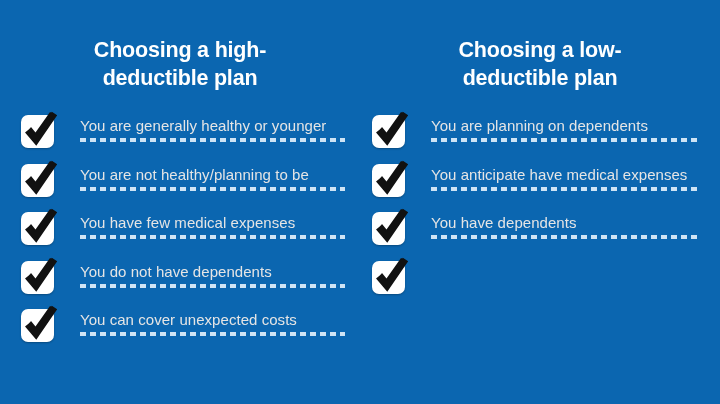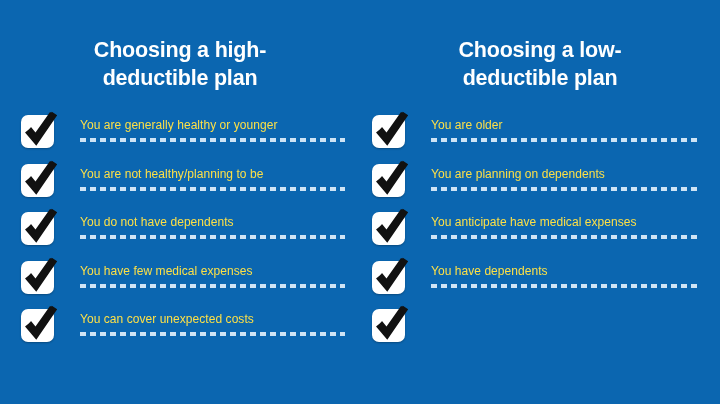--- a/index.html
+++ b/index.html
@@ -93,22 +93,22 @@
     overflow: visible;
   }
   .item-body {
     position: relative;
     flex: 1 1 auto;
     margin-left: 26px;
     margin-right: 15px;
     padding-top: 4px;
   }
   .item-text {
-    color: #fde047;
-    font-size: 12px;
+    color: #e5e5e5;
+    font-size: 15px;
     line-height: 17px;
     font-weight: normal;
     letter-spacing: 0.05px;
     white-space: nowrap;
   }
   .item-rule {
     margin-top: 4px;
     height: 4px;
     background-image: linear-gradient(to right, #cfe4f5 0px, #cfe4f5 6px, rgba(0,0,0,0) 6px, rgba(0,0,0,0) 10px);
     background-size: 10px 4px;
@@ -171,37 +171,37 @@
           <div class="check-wrap">
             <div class="check-box"></div>
             <div class="check-mark">
               <svg width="36" height="38" viewBox="0 0 36 38">
                 <path d="M5 20 L13 29 L31 3 L27 1 L12.5 21.5 L8 16 Z" fill="#111111"></path>
                 <path d="M4.5 19.5 L13 29.5 L31.5 2.5" stroke="#111111" stroke-width="6.5" fill="none" stroke-linejoin="miter" stroke-linecap="butt"></path>
               </svg>
             </div>
           </div>
           <div class="item-body">
+            <div class="item-text">You have few medical expenses</div>
+            <div class="item-rule"></div>
+          </div>
+        </div>
+
+        <div class="item-row">
+          <div class="check-wrap">
+            <div class="check-box"></div>
+            <div class="check-mark">
+              <svg width="36" height="38" viewBox="0 0 36 38">
+                <path d="M5 20 L13 29 L31 3 L27 1 L12.5 21.5 L8 16 Z" fill="#111111"></path>
+                <path d="M4.5 19.5 L13 29.5 L31.5 2.5" stroke="#111111" stroke-width="6.5" fill="none" stroke-linejoin="miter" stroke-linecap="butt"></path>
+              </svg>
+            </div>
+          </div>
+          <div class="item-body">
             <div class="item-text">You do not have dependents</div>
-            <div class="item-rule"></div>
-          </div>
-        </div>
-
-        <div class="item-row">
-          <div class="check-wrap">
-            <div class="check-box"></div>
-            <div class="check-mark">
-              <svg width="36" height="38" viewBox="0 0 36 38">
-                <path d="M5 20 L13 29 L31 3 L27 1 L12.5 21.5 L8 16 Z" fill="#111111"></path>
-                <path d="M4.5 19.5 L13 29.5 L31.5 2.5" stroke="#111111" stroke-width="6.5" fill="none" stroke-linejoin="miter" stroke-linecap="butt"></path>
-              </svg>
-            </div>
-          </div>
-          <div class="item-body">
-            <div class="item-text">You have few medical expenses</div>
             <div class="item-rule"></div>
           </div>
         </div>
 
         <div class="item-row">
           <div class="check-wrap">
             <div class="check-box"></div>
             <div class="check-mark">
               <svg width="36" height="38" viewBox="0 0 36 38">
                 <path d="M5 20 L13 29 L31 3 L27 1 L12.5 21.5 L8 16 Z" fill="#111111"></path>
@@ -218,35 +218,20 @@
       </div>
     </div>
 
     <div class="column right">
       <div class="col-heading">
         <span>Choosing a low-</span><br>
         <span>deductible plan</span>
       </div>
       <div class="items">
 
-        <div class="item-row">
-          <div class="check-wrap">
-            <div class="check-box"></div>
-            <div class="check-mark">
-              <svg width="36" height="38" viewBox="0 0 36 38">
-                <path d="M5 20 L13 29 L31 3 L27 1 L12.5 21.5 L8 16 Z" fill="#111111"></path>
-                <path d="M4.5 19.5 L13 29.5 L31.5 2.5" stroke="#111111" stroke-width="6.5" fill="none" stroke-linejoin="miter" stroke-linecap="butt"></path>
-              </svg>
-            </div>
-          </div>
-          <div class="item-body">
-            <div class="item-text">You are older</div>
-            <div class="item-rule"></div>
-          </div>
-        </div>
 
         <div class="item-row">
           <div class="check-wrap">
             <div class="check-box"></div>
             <div class="check-mark">
               <svg width="36" height="38" viewBox="0 0 36 38">
                 <path d="M5 20 L13 29 L31 3 L27 1 L12.5 21.5 L8 16 Z" fill="#111111"></path>
                 <path d="M4.5 19.5 L13 29.5 L31.5 2.5" stroke="#111111" stroke-width="6.5" fill="none" stroke-linejoin="miter" stroke-linecap="butt"></path>
               </svg>
             </div>

